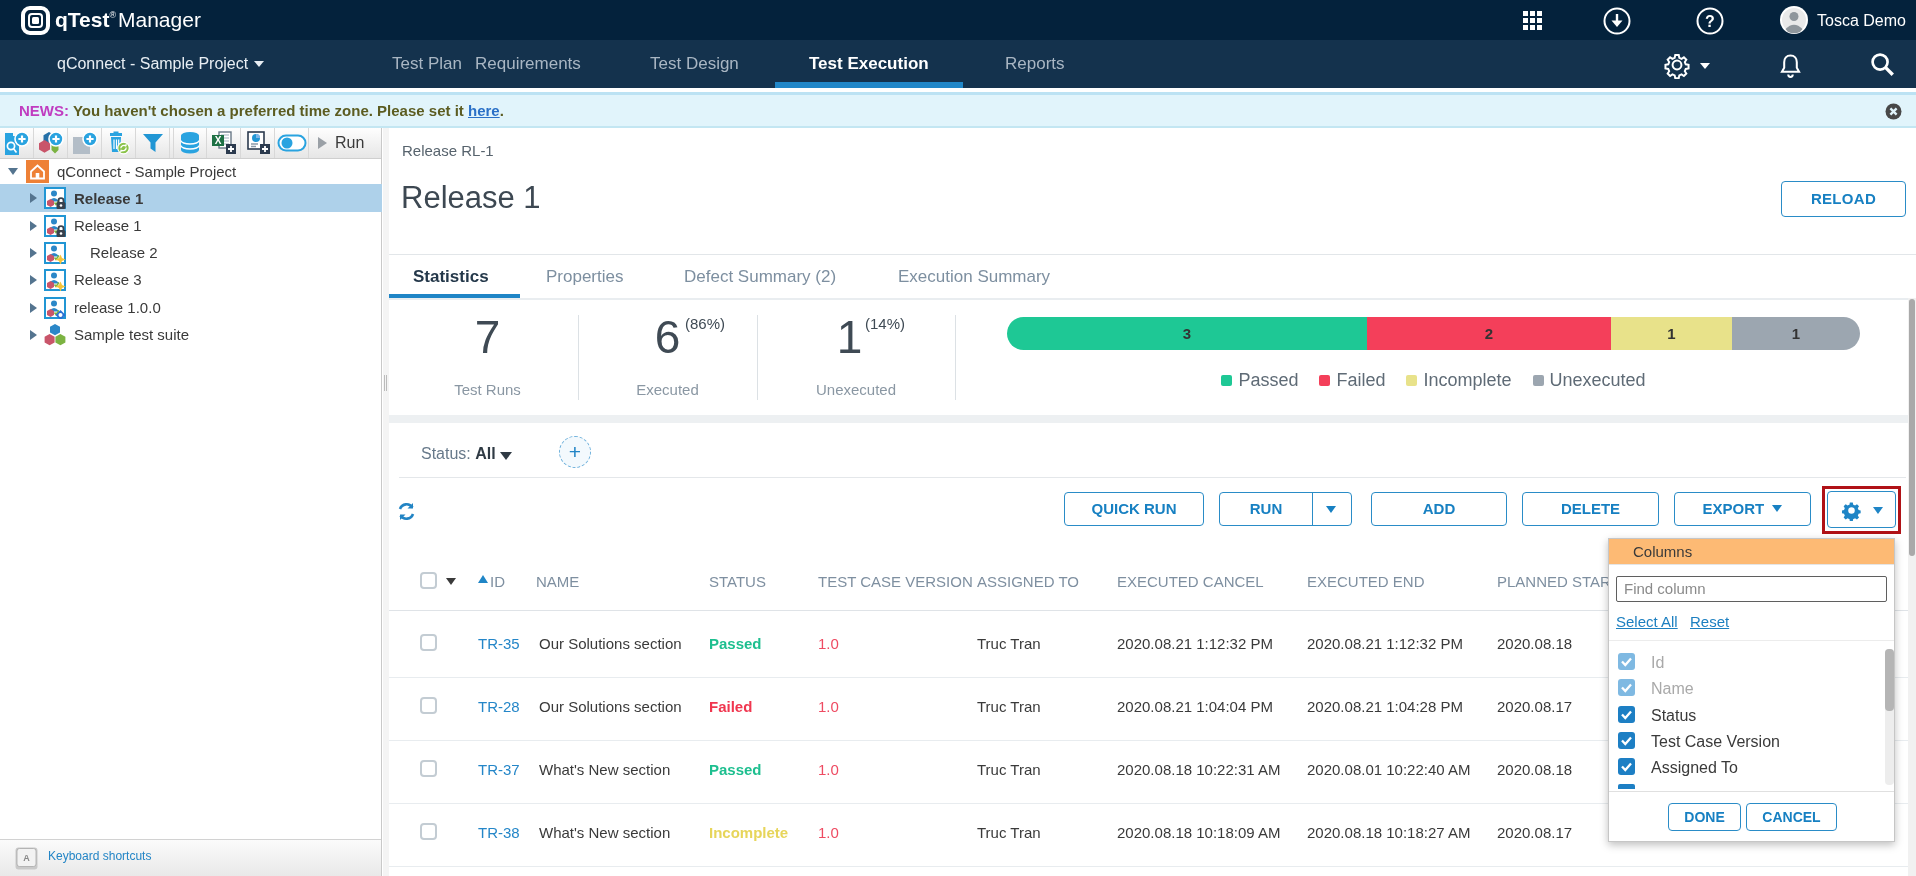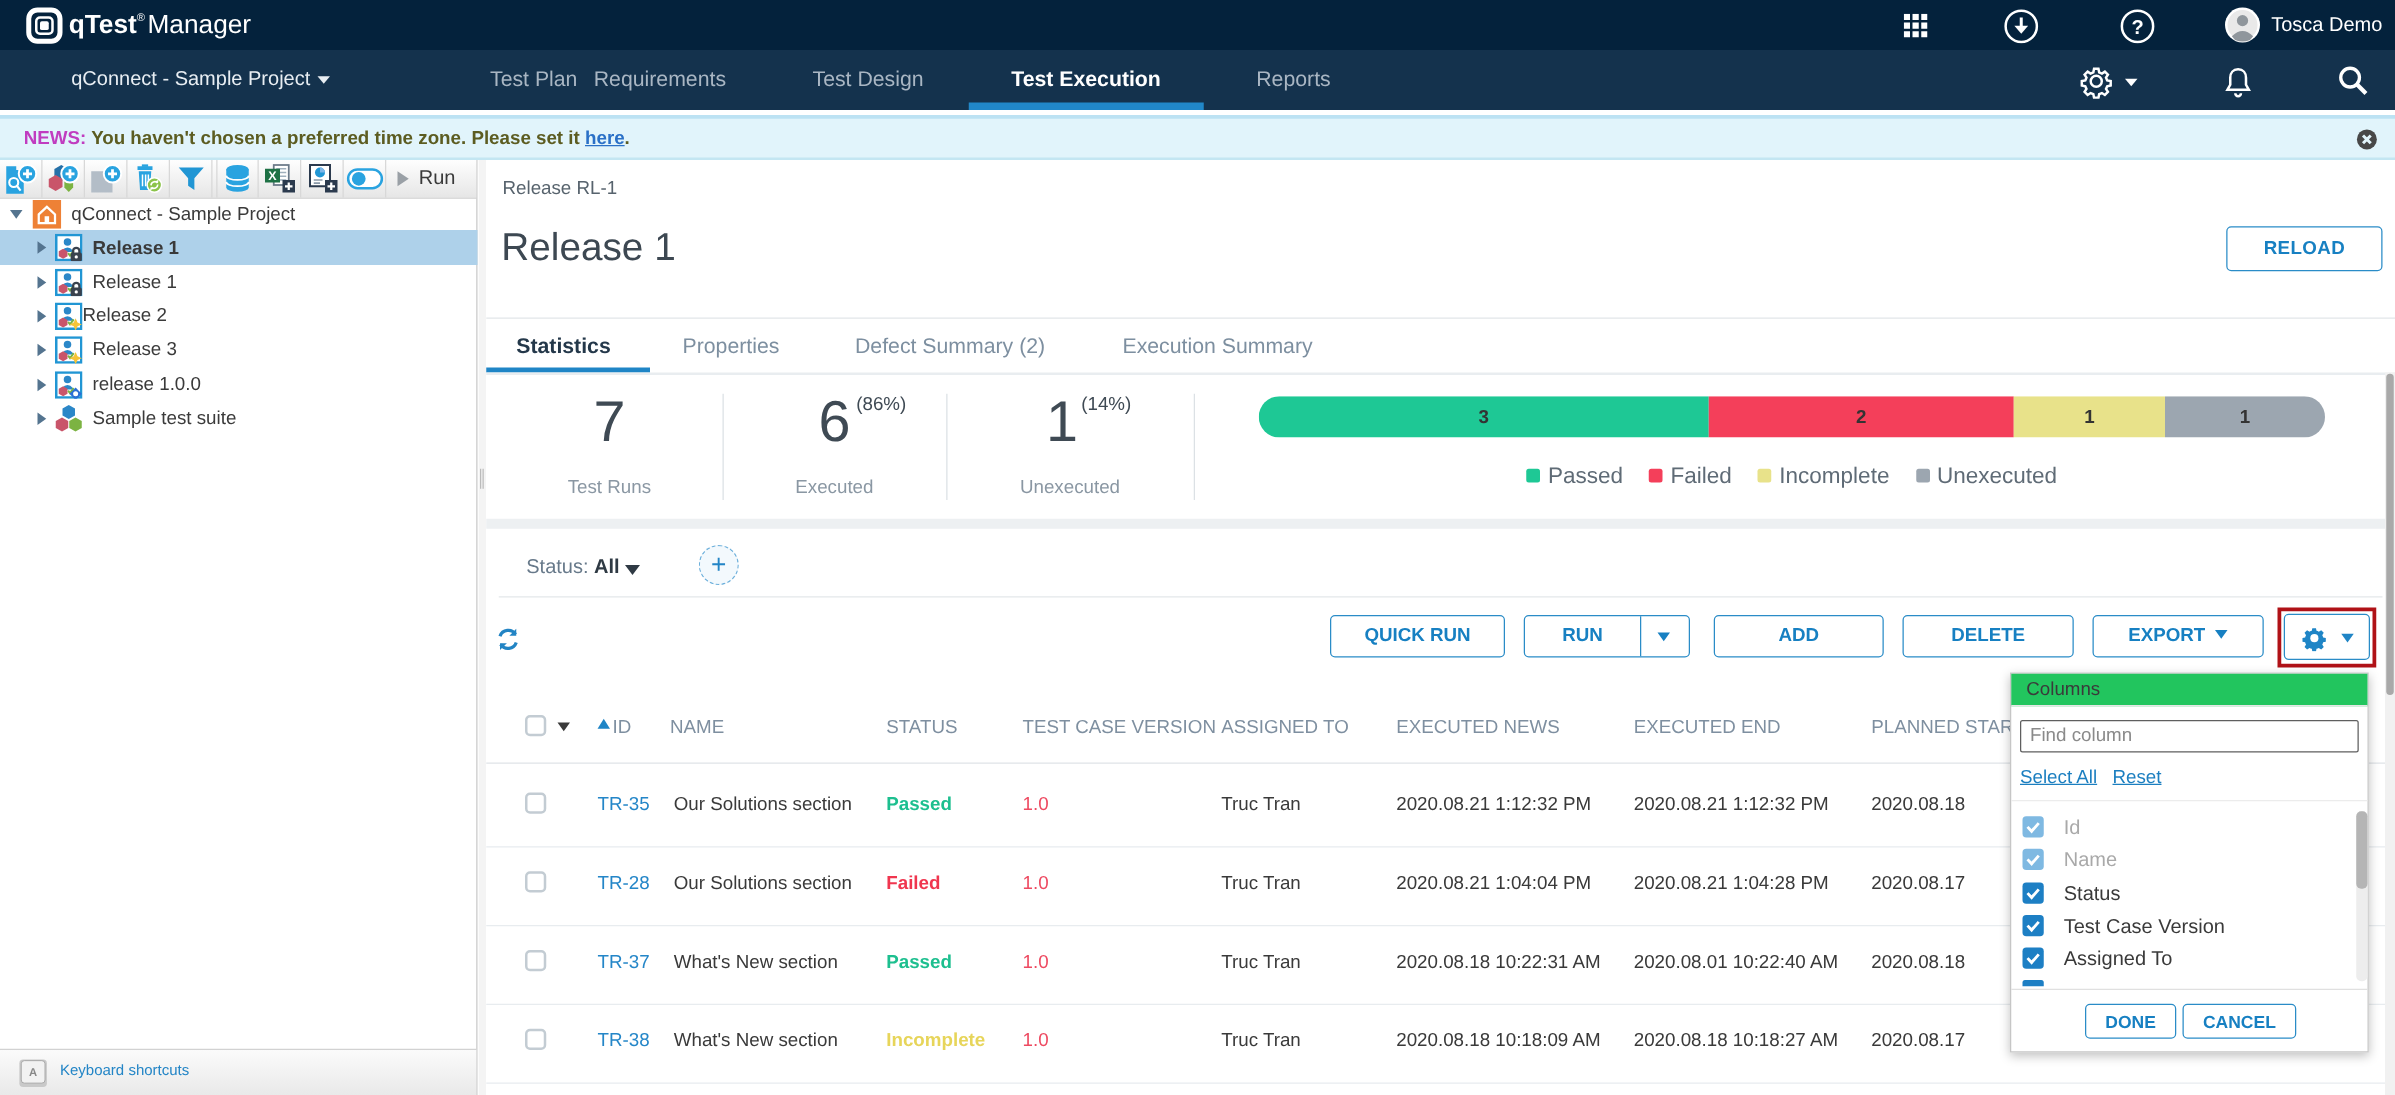--- a/index.html
+++ b/index.html
@@ -234,21 +234,21 @@
   <div class="trow" style="top:111px;">
     <div class="arrow-r" style="margin-left:30px;"></div>
     <svg style="margin-left:7px;" width="22" height="22" viewBox="0 0 22 22">
       <rect x="1" y="1" width="20" height="20" fill="#fff" stroke="#2196d4" stroke-width="2"></rect>
       <circle cx="10" cy="6.5" r="3" fill="#2b87c8"></circle>
       <path d="M5.5 13.5 Q10 8.5 14.5 13.5 L14.5 14.5 L5.5 14.5 Z" fill="#2b87c8"></path>
       <path d="M6.5 12 L10 14 L10 18 L6.5 20 L3 18 L3 14 Z" fill="#c9556a"></path>
       <path d="M10.5 15.5 L12 17.5 L15 13.5" fill="none" stroke="#7cb342" stroke-width="1.6"></path>
       <path d="M16.5 12.5 L18 16 L21.5 17.5 L18 19 L16.5 22.5 L15 19 L11.5 17.5 L15 16 Z" fill="#f6c437"></path>
     </svg>
-    <span style="margin-left:0;">Release 2</span>
+    <span style="margin-left:24px;">Release 2</span>
   </div>
   <div class="trow" style="top:138px;">
     <div class="arrow-r" style="margin-left:30px;"></div>
     <svg style="margin-left:7px;" width="22" height="22" viewBox="0 0 22 22">
       <rect x="1" y="1" width="20" height="20" fill="#fff" stroke="#2196d4" stroke-width="2"></rect>
       <circle cx="10" cy="6.5" r="3" fill="#2b87c8"></circle>
       <path d="M5.5 13.5 Q10 8.5 14.5 13.5 L14.5 14.5 L5.5 14.5 Z" fill="#2b87c8"></path>
       <path d="M6.5 12 L10 14 L10 18 L6.5 20 L3 18 L3 14 Z" fill="#c9556a"></path>
       <path d="M10.5 15.5 L12 17.5 L15 13.5" fill="none" stroke="#7cb342" stroke-width="1.6"></path>
       <path d="M16.5 12.5 L18 16 L21.5 17.5 L18 19 L16.5 22.5 L15 19 L11.5 17.5 L15 16 Z" fill="#f6c437"></path>
@@ -367,21 +367,21 @@
   </div>
 
   <div class="cb" style="left:31px;top:444px;"></div>
   <div class="abs" style="left:57px;top:450px;width:0;height:0;border-top:7px solid #3a3a3a;border-left:5px solid transparent;border-right:5px solid transparent;"></div>
   <div class="abs" style="left:89px;top:447px;width:0;height:0;border-bottom:8px solid #1f85c6;border-left:5.5px solid transparent;border-right:5.5px solid transparent;"></div>
   <div class="th" style="left:101px;top:445px;">ID</div>
   <div class="th" style="left:147px;top:445px;">NAME</div>
   <div class="th" style="left:320px;top:445px;">STATUS</div>
   <div class="th" style="left:429px;top:445px;">TEST CASE VERSION</div>
   <div class="th" style="left:588px;top:445px;">ASSIGNED TO</div>
-  <div class="th" style="left:728px;top:445px;">EXECUTED NEWS</div>
+  <div class="th" style="left:728px;top:445px;">EXECUTED CANCEL</div>
   <div class="th" style="left:918px;top:445px;">EXECUTED END</div>
   <div class="th" style="left:1108px;top:445px;">PLANNED START</div>
   <div class="hline" style="left:0;top:482px;width:1519px;background:#dfe3e7;"></div>
 
   <div class="cb" style="left:31px;top:506px;"></div>
   <div class="td" style="left:89px;top:507px;color:#2486c8;">TR-35</div>
   <div class="td" style="left:150px;top:507px;">Our Solutions section</div>
   <div class="td" style="left:320px;top:507px;color:#1dbf8f;font-weight:bold;">Passed</div>
   <div class="td" style="left:429px;top:507px;color:#ee4b62;">1.0</div>
   <div class="td" style="left:588px;top:507px;">Truc Tran</div>
@@ -419,21 +419,21 @@
   <div class="td" style="left:918px;top:696px;">2020.08.18 10:18:27 AM</div>
   <div class="td" style="left:1108px;top:696px;">2020.08.17</div>
   <div class="hline" style="left:0;top:738px;width:1519px;background:#e8ecef;"></div>
 </div>
 
 <div class="abs" style="left:1908px;top:298px;width:8px;height:578px;background:#f1f1f1;">
   <div class="abs" style="left:1px;top:1px;width:6px;height:257px;background:#a9a9a9;border-radius:3px;"></div>
 </div>
 
 <div id="popup" class="abs" style="left:1608px;top:538px;width:287px;height:304px;background:#fff;border:1px solid #c6c6c6;box-shadow:0 3px 8px rgba(0,0,0,0.25);">
-  <div class="abs" style="left:0;top:0;width:285px;height:26px;background:#22c55e;border-bottom:1px solid #e5e5e5;font-size:15px;color:#3a3a3a;line-height:26px;padding-left:12px;">Columns</div>
+  <div class="abs" style="left:0;top:0;width:285px;height:26px;background:#fdba74;border-bottom:1px solid #e5e5e5;font-size:15px;color:#3a3a3a;line-height:26px;padding-left:24px;">Columns</div>
   <div class="abs" style="left:7px;top:37px;width:271px;height:26px;border:1px solid #5f5f5f;border-radius:2px;font-size:15px;color:#8a8a8a;line-height:24px;padding-left:7px;background:#fff;">Find column</div>
   <div class="abs" style="left:7px;top:74px;font-size:15px;color:#1c7fc0;text-decoration:underline;">Select All</div>
   <div class="abs" style="left:81px;top:74px;font-size:15px;color:#1c7fc0;text-decoration:underline;">Reset</div>
   <div class="abs" style="left:0;top:101px;width:285px;height:1px;background:#ececec;"></div>
 
   <div class="popcb" style="left:9px;top:114px;background:#7fb9e2;"><svg width="17" height="17" viewBox="0 0 17 17">
           <path d="M4 8.5 L7.3 12 L13 5.5" fill="none" stroke="#fff" stroke-width="2.3"></path>
         </svg></div>
   <div class="abs" style="left:42px;top:115px;font-size:16px;color:#a9a9a9;">Id</div>
   <div class="popcb" style="left:9px;top:140px;background:#7fb9e2;"><svg width="17" height="17" viewBox="0 0 17 17">

